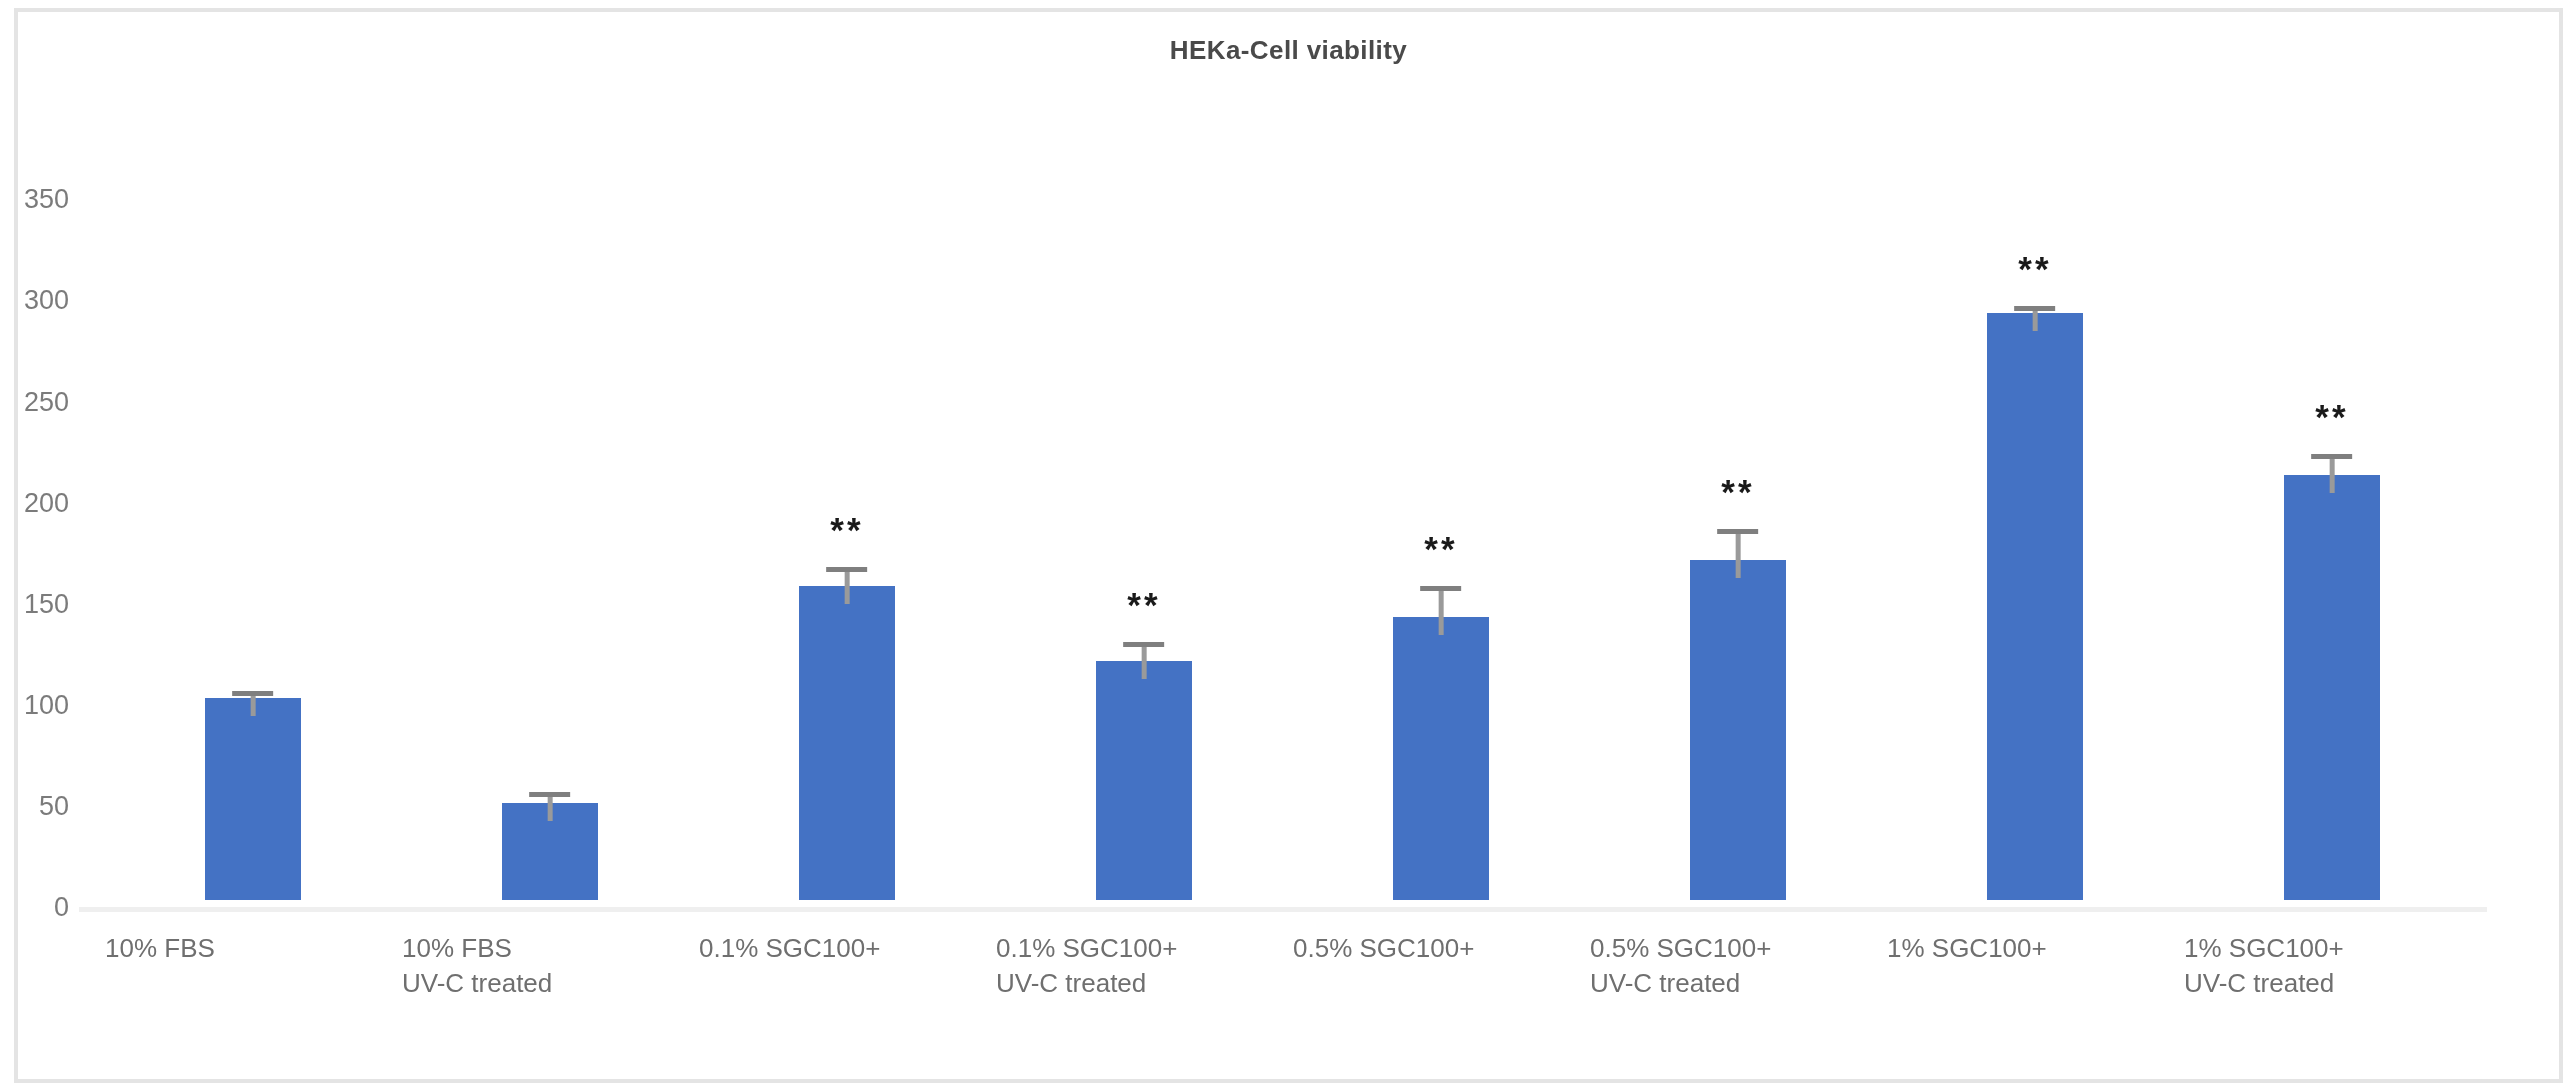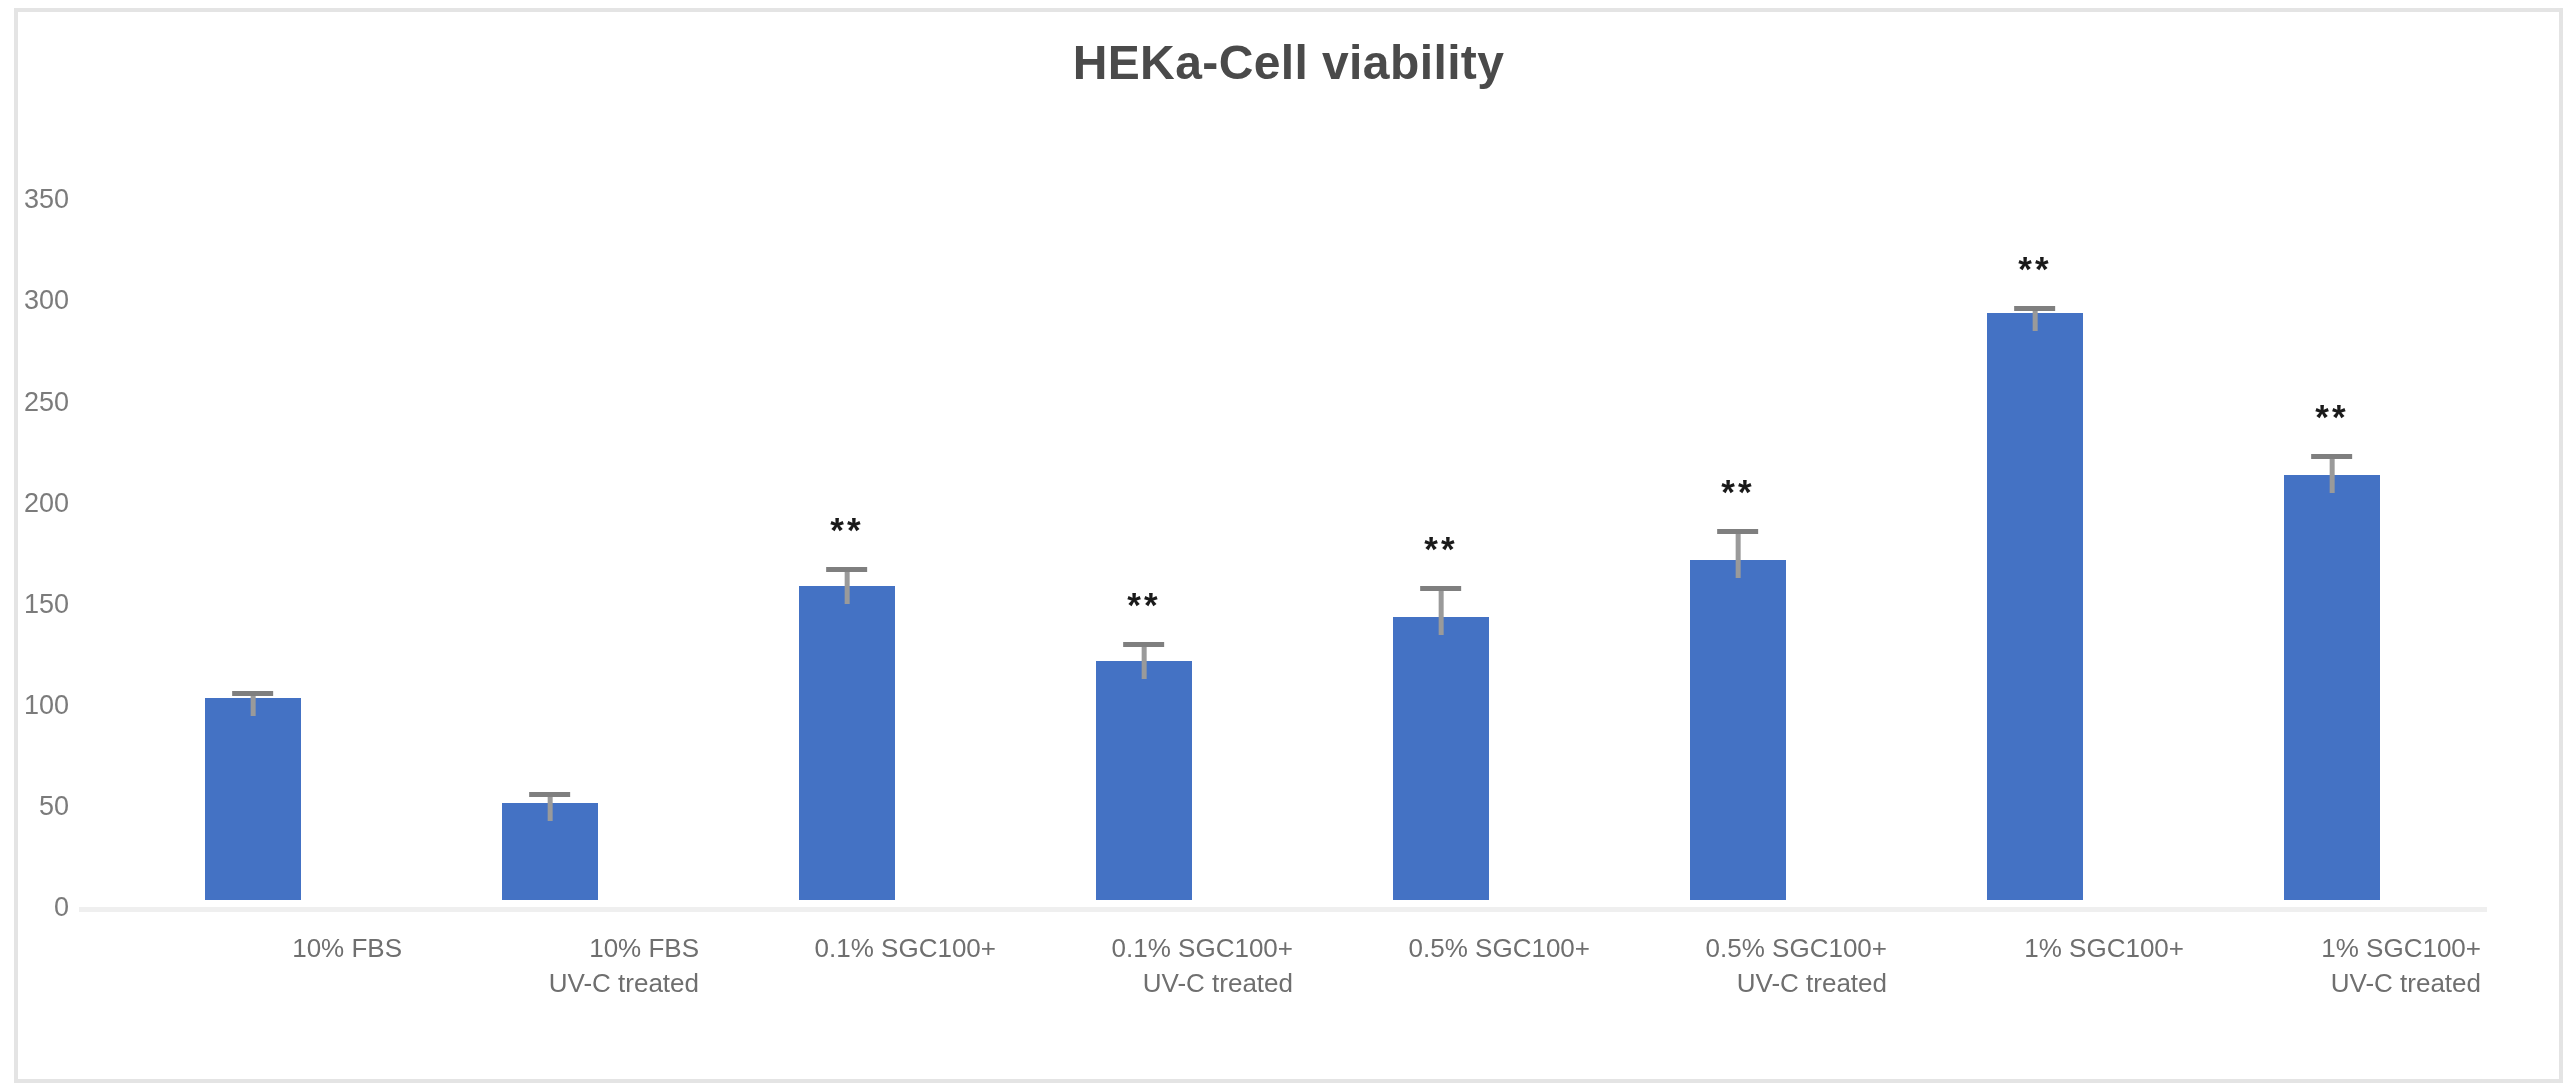--- a/index.html
+++ b/index.html
@@ -33,21 +33,21 @@
     height: 100%;
   }
 
   
   #chart-title {
     position: absolute;
     left: 0;
     top: 23.6px;
     width: 100%;
     text-align: center;
-    font-size: 48px;
+    font-size: 26px;
     font-weight: bold;
     color: #4a4a4a;
     letter-spacing: 0.4px;
   }
 
   
   #plot {
     position: absolute;
     left: 0;
     top: 0;
@@ -115,21 +115,21 @@
     font-size: 35px;
     font-weight: bold;
     color: #1a1a1a;
     letter-spacing: 3.1px;
     line-height: 1;
   }
 
   .cat-label {
     position: absolute;
     top: 919px;
-    text-align: right;
+    text-align: left;
     font-size: 26px;
     color: #6f6f6f;
     line-height: 1.35;
     white-space: pre-line;
   }
 </style>
 </head>
 <body>
 
 <div id="figure-frame">

